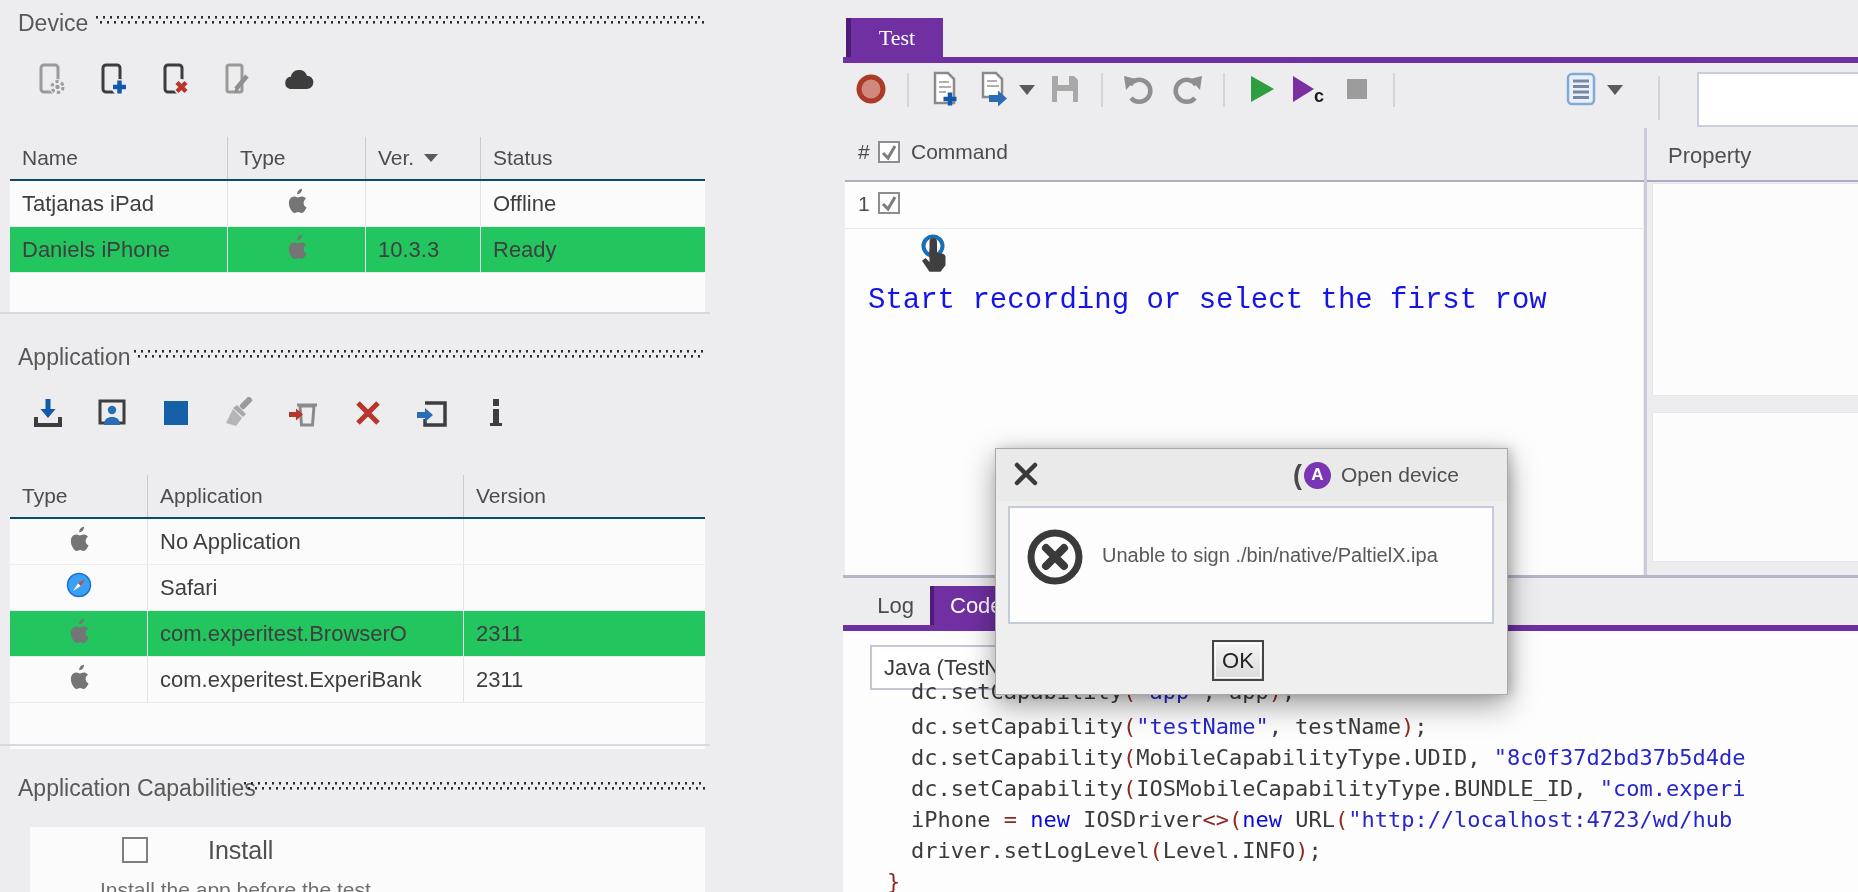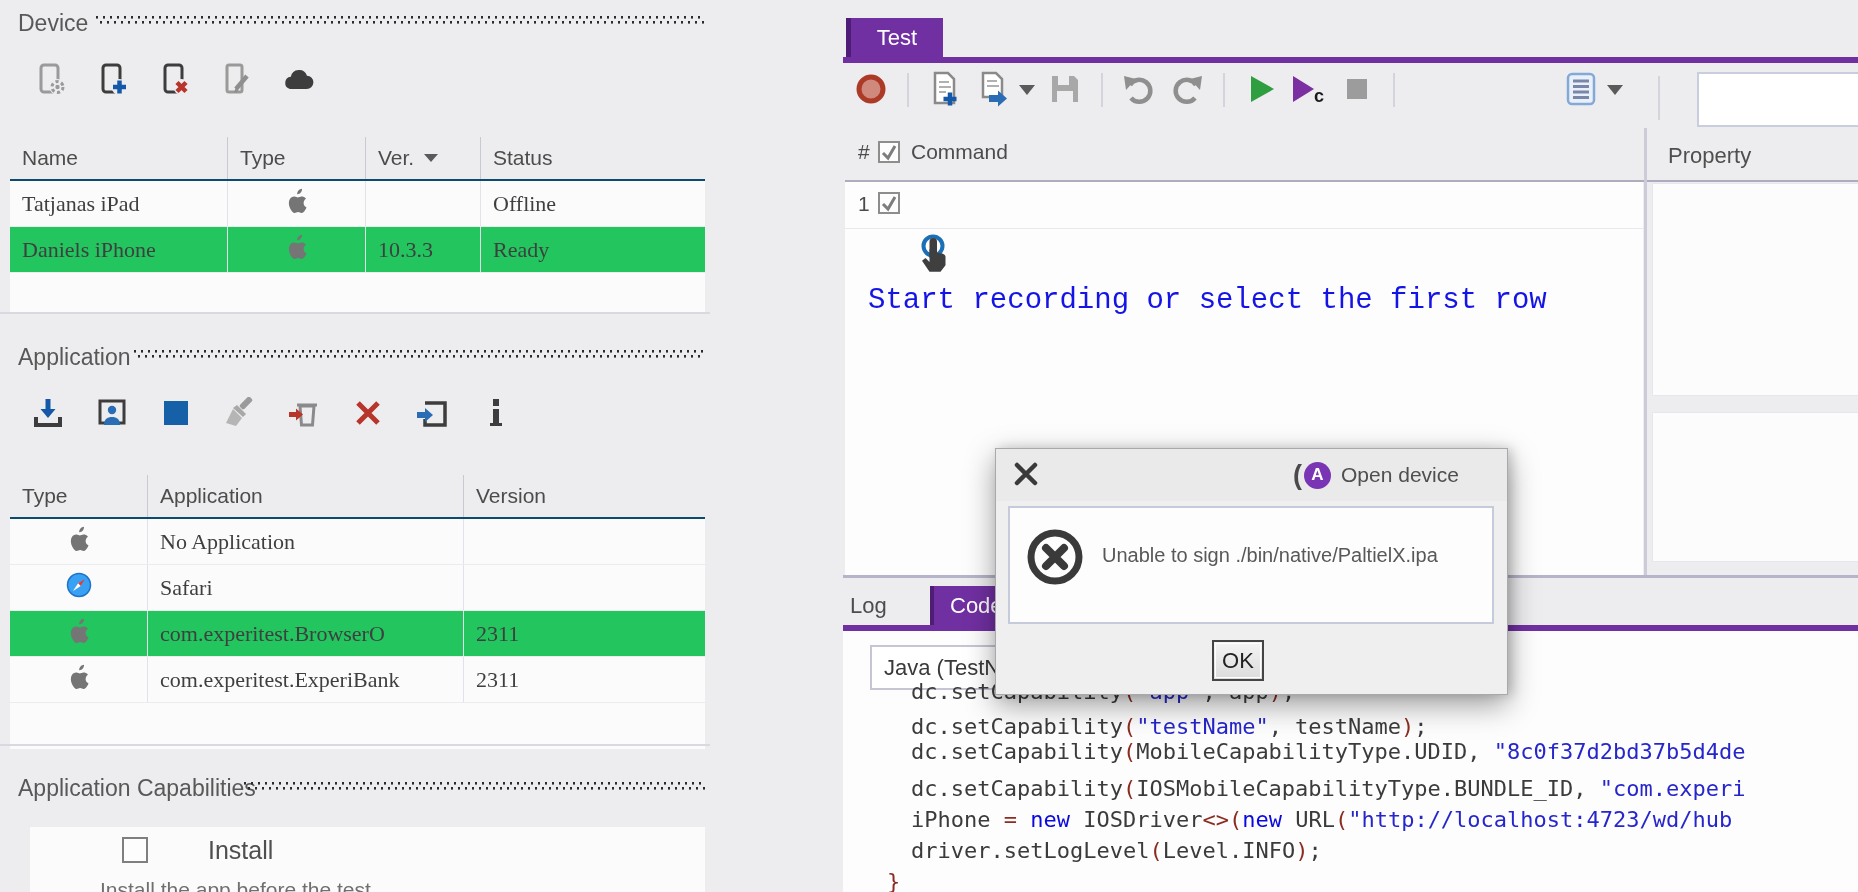--- a/index.html
+++ b/index.html
@@ -24,37 +24,37 @@
   
   .tbl{position:absolute;width:695px;}
   .thead{display:grid;align-items:center;height:42px;font-size:21px;color:#4c4c4c;
          border-bottom:2px solid #0c4a6e;}
   .trow{display:grid;align-items:center;height:45px;font-size:22px;color:#3f3f3f;
         background:#fbfbfc;border-bottom:1px solid #ececf0;}
   .trow.selected{background:#22c55e;}
   .hcell,.tcell{padding-left:12px;height:100%;display:flex;align-items:center;overflow:hidden;white-space:nowrap;}
   .hcell{border-left:1px solid #c9c9d4;}
   .hcell:first-child{border-left:none;}
-  .tcell{border-left:1px solid #e2e2e8;font-family:Liberation Serif, serif;}
+  .tcell{border-left:1px solid #e2e2e8;}
   .tcell:first-child{border-left:none;}
   .tcell.icon{justify-content:center;padding-left:0;}
   .tfill{background:#fbfbfc;}
   .hsep{position:absolute;height:2px;background:#d9d9df;}
   .cb{width:22px;height:22px;background:#fdfdfe;border:2px solid #8d8d8d;box-sizing:border-box;
       display:flex;align-items:center;justify-content:center;}
   
   .tab-test{position:absolute;background:#7130a2;border-left:5px solid #4e1d77;color:#fff;
-            font-size:22px;display:flex;align-items:center;justify-content:center;cursor:pointer;}
+            font-size:22px;display:flex;align-items:center;justify-content:center;cursor:pointer;font-family:Liberation Serif, serif;}
   .purple-bar{position:absolute;background:#7130a2;}
   .search{position:absolute;background:#fff;border:2px solid #c9cede;font-size:22px;
           padding:0 8px;box-sizing:border-box;}
   .code-line{position:absolute;white-space:pre;font-family:"DejaVu Sans Mono",monospace;
              font-size:22px;line-height:26px;}
   .ct-d{color:#3b3b3b;} .ct-s{color:#2626cc;} .ct-k{color:#0a0adf;} .ct-p{color:#8b2c20;}
-  .tab-bottom{position:absolute;height:39px;display:flex;align-items:center;justify-content:flex-start;
+  .tab-bottom{position:absolute;height:39px;display:flex;align-items:center;justify-content:flex-end;
               font-size:22px;cursor:pointer;}
   
   .dialog{position:absolute;left:995px;top:448px;width:513px;height:247px;background:#efeff0;
           border:1px solid #a9a9ad;box-sizing:border-box;z-index:50;
           box-shadow:0 10px 28px rgba(0,0,0,.38),4px 0 10px rgba(0,0,0,.15);}
   .dlg-title{position:relative;height:52px;background:#eaeaeb;}
   .dlg-close{position:absolute;left:16px;top:12px;width:28px;height:28px;background:transparent;
              border:none;padding:0;cursor:pointer;}
   .dlg-title-group{position:absolute;left:297px;top:0;height:52px;display:flex;align-items:center;gap:6px;}
   .dlg-paren{font-size:27px;color:#4a4a4a;font-weight:bold;margin-right:-4px;}
@@ -386,21 +386,21 @@
     </div>
   <div class="purple-bar" style="left:843px;top:625px;width:1015px;height:6px;"></div>
 
   <div class="abs" style="left:843px;top:631px;width:1015px;height:261px;background:#fdfdfe;overflow:hidden;">
     <div style="position:absolute;left:27px;top:14px;width:250px;height:45px;background:#fff;border:2px solid #c5c5d4;box-sizing:border-box;display:flex;align-items:center;padding-left:12px;font-size:22px;color:#3a3a3a;white-space:nowrap;overflow:hidden;">
         <span>Java (TestNG)</span>
       </div>
     <div id="code-lines">
         <div class="code-line" style="top: 48px; left: 68px;"><span class="ct-d">dc.setCapability</span><span class="ct-p">(</span><span class="ct-s">"app"</span><span class="ct-d">, app</span><span class="ct-p">)</span><span class="ct-d">;</span></div>
         <div class="code-line" style="top: 83px; left: 68px;"><span class="ct-d">dc.setCapability</span><span class="ct-p">(</span><span class="ct-s">"testName"</span><span class="ct-d">, testName</span><span class="ct-p">)</span><span class="ct-d">;</span></div>
-        <div class="code-line" style="top: 108px; left: 68px;"><span class="ct-d">dc.setCapability</span><span class="ct-p">(</span><span class="ct-d">MobileCapabilityType.UDID, </span><span class="ct-s">"8c0f37d2bd37b5d4de</span></div>
+        <div class="code-line" style="top: 114px; left: 68px;"><span class="ct-d">dc.setCapability</span><span class="ct-p">(</span><span class="ct-d">MobileCapabilityType.UDID, </span><span class="ct-s">"8c0f37d2bd37b5d4de</span></div>
         <div class="code-line" style="top: 145px; left: 68px;"><span class="ct-d">dc.setCapability</span><span class="ct-p">(</span><span class="ct-d">IOSMobileCapabilityType.BUNDLE_ID, </span><span class="ct-s">"com.experi</span></div>
         <div class="code-line" style="top: 176px; left: 68px;"><span class="ct-d">iPhone </span><span class="ct-p">=</span><span class="ct-d"> </span><span class="ct-k">new</span><span class="ct-d"> IOSDriver</span><span class="ct-p">&lt;&gt;(</span><span class="ct-k">new</span><span class="ct-d"> URL</span><span class="ct-p">(</span><span class="ct-s">"http://localhost:4723/wd/hub</span></div>
         <div class="code-line" style="top: 207px; left: 68px;"><span class="ct-d">driver.setLogLevel</span><span class="ct-p">(</span><span class="ct-d">Level.INFO</span><span class="ct-p">)</span><span class="ct-d">;</span></div>
         <div class="code-line" style="top: 238px; left: 44px;"><span class="ct-p">}</span></div>
       </div>
   </div>
 
   <div class="dialog">
     <div class="dlg-title">
       <button class="dlg-close">

